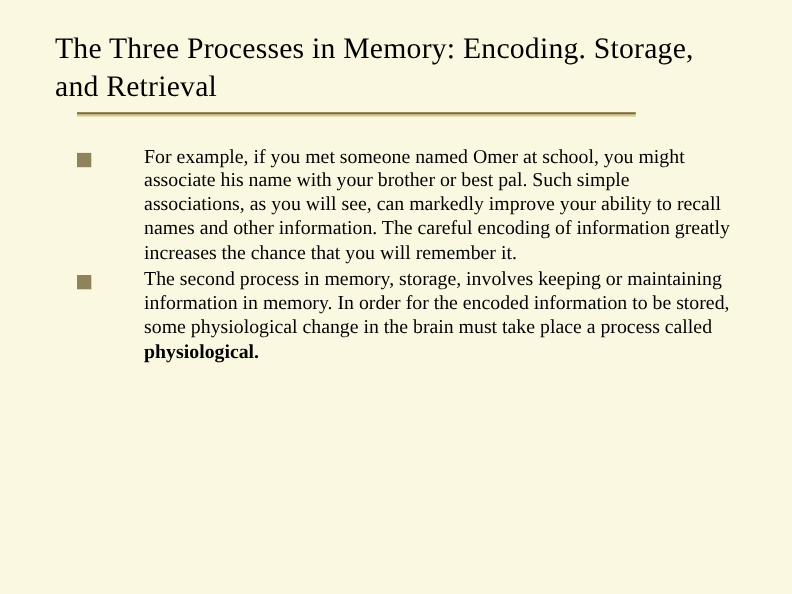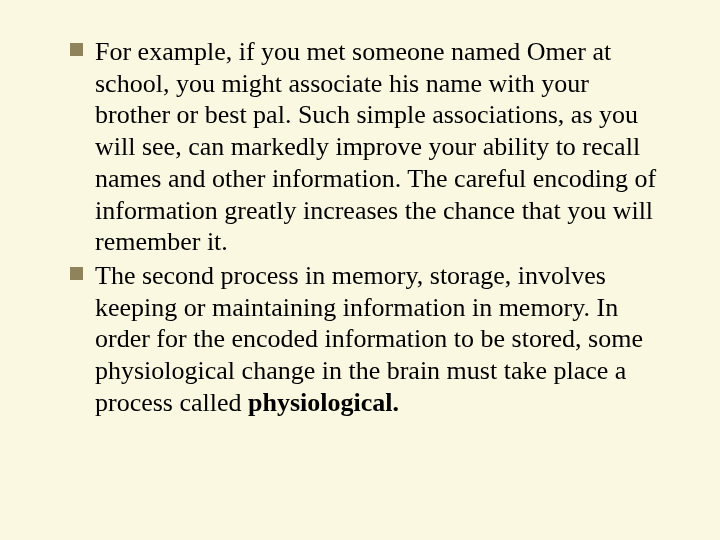--- a/index.html
+++ b/index.html
@@ -43,33 +43,40 @@
   }
   .bullet-icon {
     flex: 0 0 auto;
     width: 13px;
     height: 13px;
     background: #8e835a;
     margin-top: 7px;
     margin-right: 12px;
   }
   .bullet-text {
-    font-size: 26px;
+    font-size: 18px;
     line-height: 1.22;
     font-weight: 400;
+    margin-left: 36px;
   }
   .bullet-text b {
     font-weight: 700;
   }
 </style>
 </head>
 <body>
 
 <div class="slide">
 
+  <div class="title-block">
+    <div class="title">The Three Processes in Memory: Encoding. Storage, and Retrieval</div>
+    <div class="title-rule-wrap">
+      <div class="title-rule"></div>
+    </div>
+  </div>
 
   <div class="content">
 
     <div class="bullet-item">
       <div class="bullet-icon"></div>
       <div class="bullet-text">For example, if you met someone named Omer at school, you might associate his name with your brother or best pal. Such simple associations, as you will see, can markedly improve your ability to recall names and other information. The careful encoding of information greatly increases the chance that you will remember it.</div>
     </div>
 
     <div class="bullet-item">
       <div class="bullet-icon"></div>

